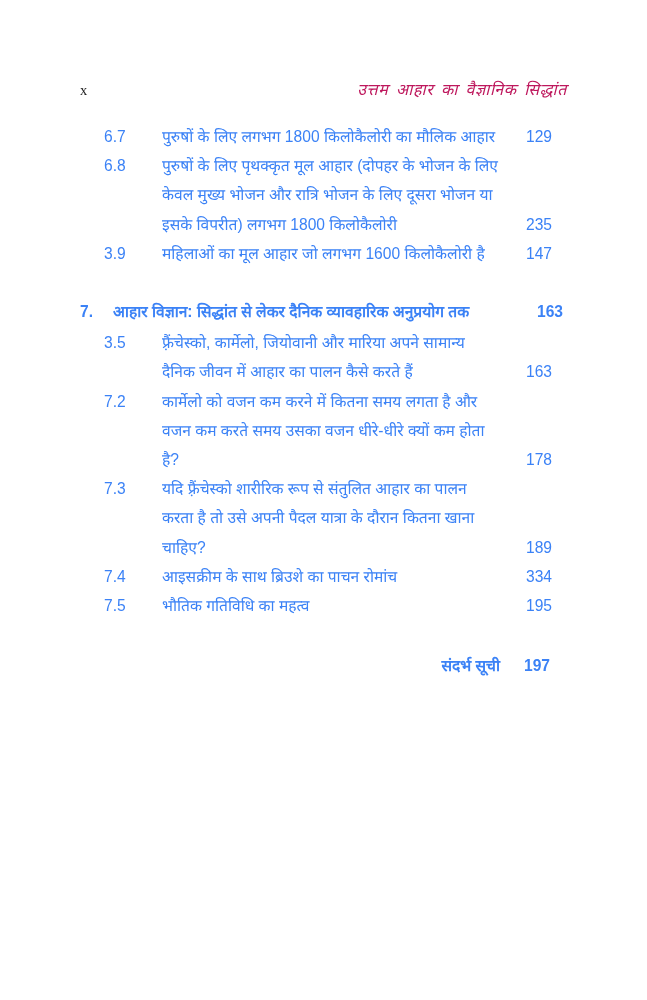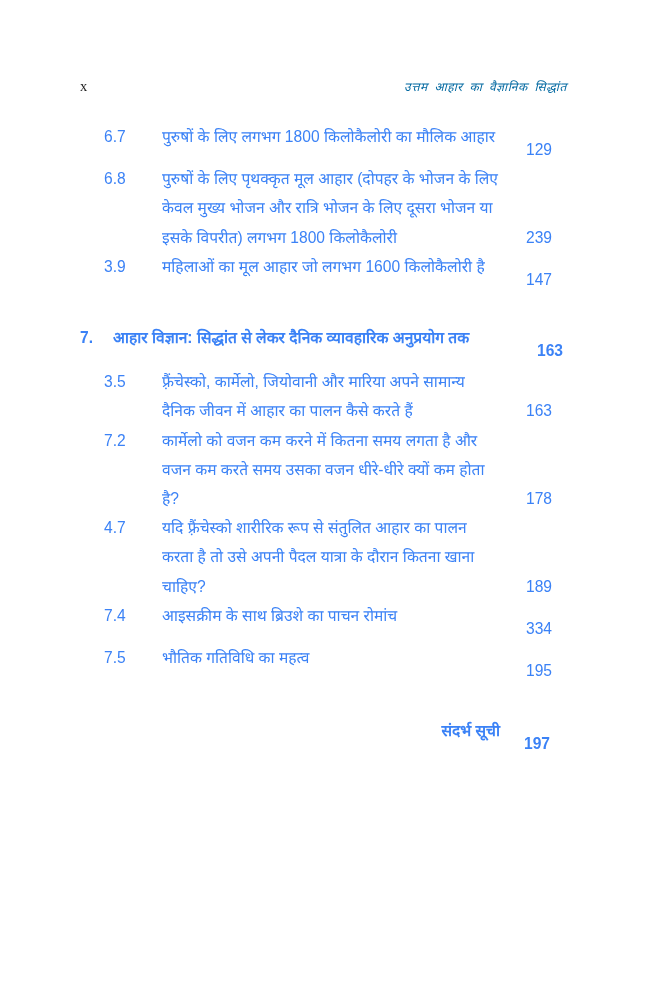--- a/index.html
+++ b/index.html
@@ -35,22 +35,22 @@
   }
   .folio {
     font-family: "Liberation Serif", "DejaVu Serif", serif;
     font-size: 14.5px;
     color: #222;
     letter-spacing: .2px;
   }
   .head-title {
     font-family: "Liberation Serif", "DejaVu Serif", serif;
     font-style: italic;
-    font-size: 12px;
-    color: #0369a1;
+    font-size: 16px;
+    color: #be185d;
     letter-spacing: .6px;
     word-spacing: 3px;
   }
 
   
   .toc {
     position: absolute;
     top: 122px;
     left: 80px;
     width: 487px;
@@ -70,21 +70,20 @@
   }
   .entry .title {
     flex: 1 1 auto;
     padding-right: 10px;
   }
   .entry .pg {
     flex: 0 0 auto;
     text-align: right;
     align-self: flex-end;
     font-variant-numeric: lining-nums;
-    margin-top: 13px;
   }
 
   
   .entry.sub {
     margin-top: 0px;
   }
   .entry.sub .num {
     width: 48px;
     margin-left: 24px;
     margin-right: 10px;
@@ -141,21 +140,21 @@
 
   <div class="toc">
       <div class="entry sub">
         <span class="num">6.7</span>
         <span class="title">पुरुषों के लिए लगभग 1800 किलोकैलोरी का मौलिक आहार</span>
         <span class="pg">129</span>
       </div>
       <div class="entry sub">
         <span class="num">6.8</span>
         <span class="title">पुरुषों के लिए पृथक्कृत मूल आहार (दोपहर के भोजन के लिए केवल मुख्य भोजन और रात्रि भोजन के लिए दूसरा भोजन या इसके विपरीत) लगभग 1800 किलोकैलोरी</span>
-        <span class="pg">239</span>
+        <span class="pg">235</span>
       </div>
       <div class="entry sub">
         <span class="num">3.9</span>
         <span class="title">महिलाओं का मूल आहार जो लगभग 1600 किलोकैलोरी है</span>
         <span class="pg">147</span>
       </div>
       <div class="entry chapter">
         <span class="num">7.</span>
         <span class="title">आहार विज्ञान: सिद्धांत से लेकर दैनिक व्यावहारिक अनुप्रयोग तक</span>
         <span class="pg">163</span>
@@ -164,21 +163,21 @@
         <span class="num">3.5</span>
         <span class="title">फ़्रैंचेस्को, कार्मेलो, जियोवानी और मारिया अपने सामान्य दैनिक जीवन में आहार का पालन कैसे करते हैं</span>
         <span class="pg">163</span>
       </div>
       <div class="entry sub">
         <span class="num">7.2</span>
         <span class="title">कार्मेलो को वजन कम करने में कितना समय लगता है और वजन कम करते समय उसका वजन धीरे-धीरे क्यों कम होता है?</span>
         <span class="pg">178</span>
       </div>
       <div class="entry sub">
-        <span class="num">4.7</span>
+        <span class="num">7.3</span>
         <span class="title">यदि फ़्रैंचेस्को शारीरिक रूप से संतुलित आहार का पालन करता है तो उसे अपनी पैदल यात्रा के दौरान कितना खाना चाहिए?</span>
         <span class="pg">189</span>
       </div>
       <div class="entry sub">
         <span class="num">7.4</span>
         <span class="title">आइसक्रीम के साथ ब्रिउशे का पाचन रोमांच</span>
         <span class="pg">334</span>
       </div>
       <div class="entry sub">
         <span class="num">7.5</span>

